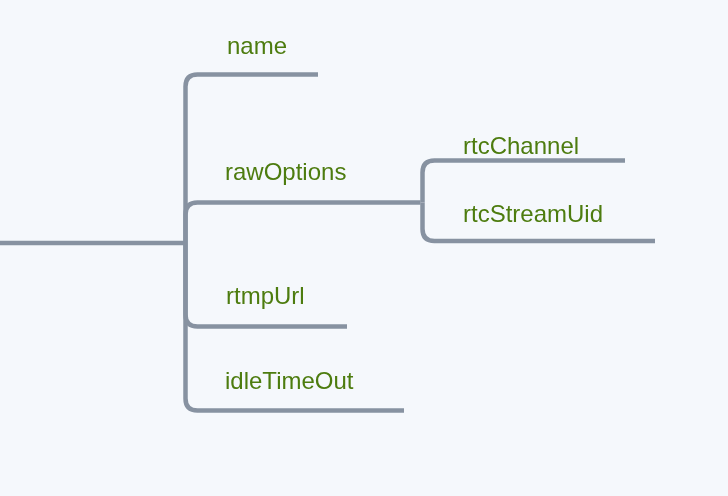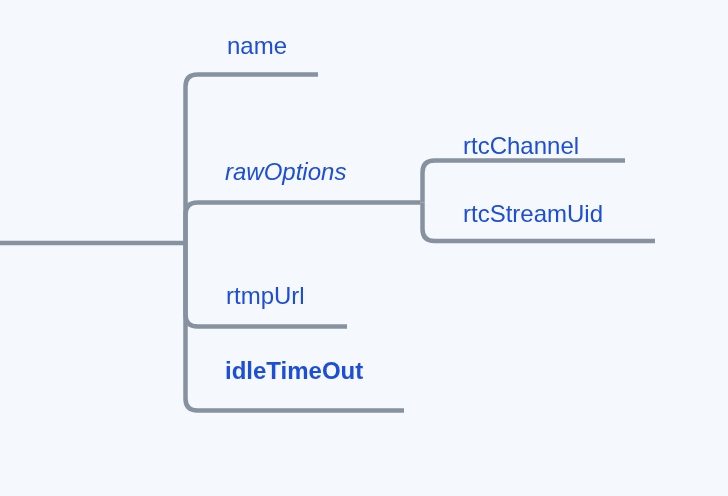--- a/index.html
+++ b/index.html
@@ -23,31 +23,31 @@
     position: absolute;
     left: 0;
     top: 0;
     width: 728px;
     height: 496px;
   }
   .node-label {
     position: absolute;
     font-size: 24px;
     line-height: 26px;
-    color: #1d4ed8;
+    color: #4d7c0f;
     white-space: nowrap;
     cursor: pointer;
   }
   .lbl-converter   { left: 13px;  top: 201px; }
   .lbl-name        { left: 227px; top: 33px;  }
-  .lbl-rawoptions  { left: 225px; top: 159px; font-style: italic; }
+  .lbl-rawoptions  { left: 225px; top: 159px; }
   .lbl-rtcchannel  { left: 463px; top: 116px; margin-top: 17px; }
   .lbl-rtcstreamuid{ left: 463px; top: 201px; }
   .lbl-rtmpurl     { left: 226px; top: 283px; }
-  .lbl-idletimeout { left: 225px; top: 358px; font-weight: bold; }
+  .lbl-idletimeout { left: 225px; top: 368px; }
 </style>
 </head>
 <body>
 
 <div class="mindmap">
 
   <svg class="links-layer" width="728" height="496" viewBox="0 0 728 496" fill="none" xmlns="http://www.w3.org/2000/svg">
     <path d="M0 243 H185.5" stroke-width="4.5" fill="none" stroke="#8792a1"></path>
     <path d="M185.5 243 V86.5 Q185.5 74.5 197.5 74.5 H318" stroke-width="4.5" fill="none" stroke="#8792a1"></path>
     <path d="M185.5 243 V214.5 Q185.5 202.5 197.5 202.5 H420.5" stroke-width="4.5" fill="none" stroke="#8792a1"></path>

